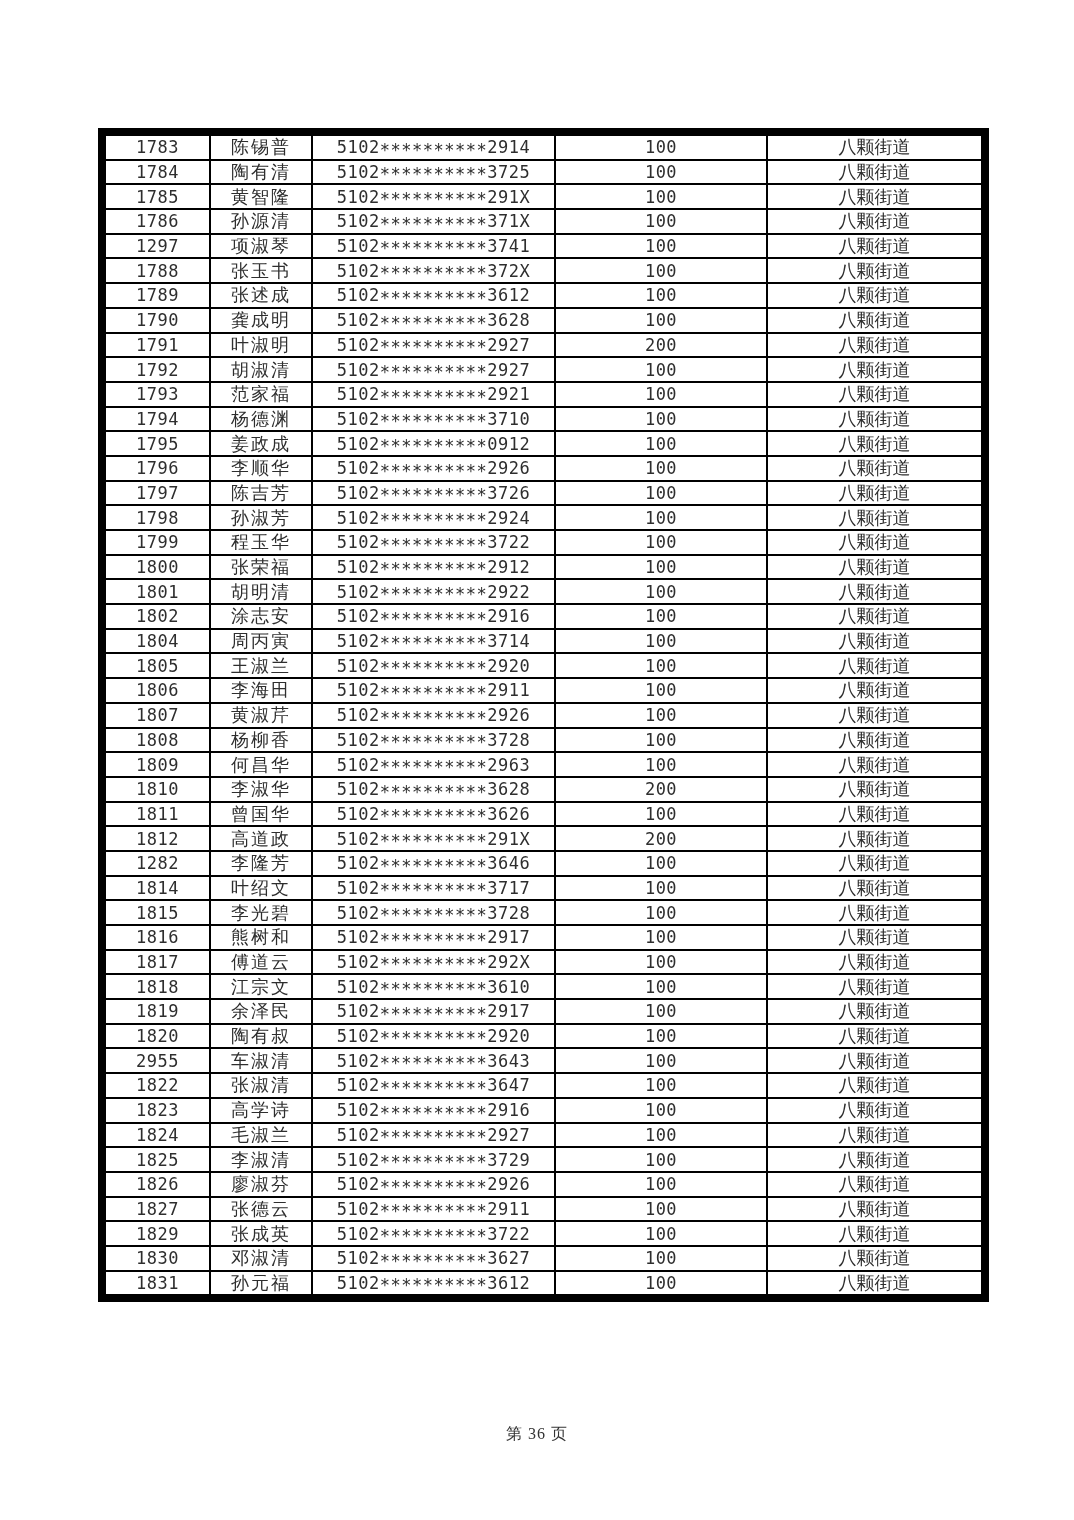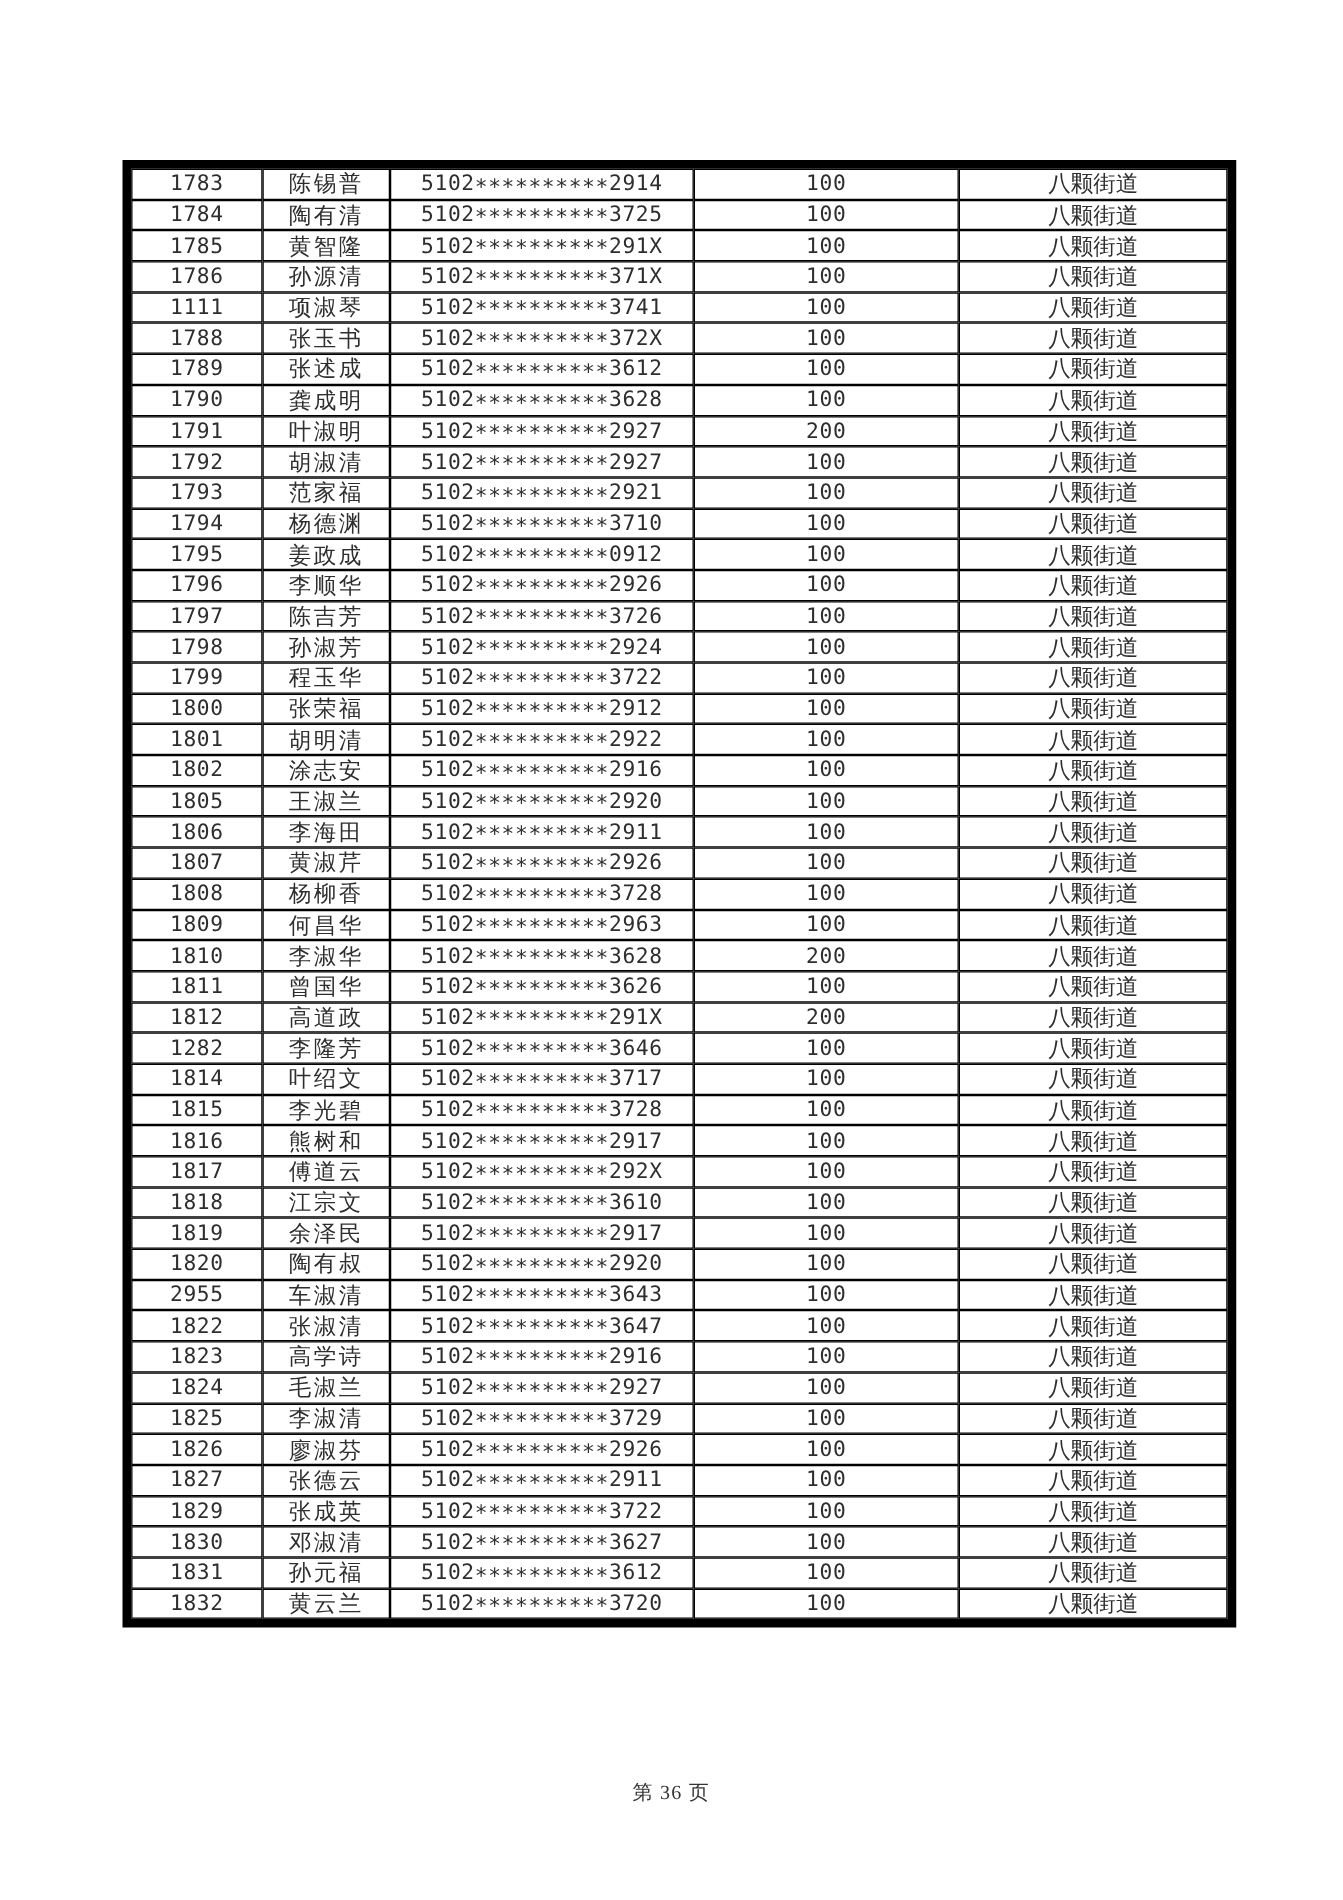--- a/index.html
+++ b/index.html
@@ -98,21 +98,21 @@
           <td data-name="cell-district">八颗街道</td>
         </tr>
         <tr data-name="table-row">
           <td data-name="cell-row-index">1786</td>
           <td data-name="cell-person-name">孙源清</td>
           <td data-name="cell-id-number">5102<span class="stars">**********</span>371X</td>
           <td data-name="cell-amount">100</td>
           <td data-name="cell-district">八颗街道</td>
         </tr>
         <tr data-name="table-row">
-          <td data-name="cell-row-index">1111</td>
+          <td data-name="cell-row-index">1297</td>
           <td data-name="cell-person-name">项淑琴</td>
           <td data-name="cell-id-number">5102<span class="stars">**********</span>3741</td>
           <td data-name="cell-amount">100</td>
           <td data-name="cell-district">八颗街道</td>
         </tr>
         <tr data-name="table-row">
           <td data-name="cell-row-index">1788</td>
           <td data-name="cell-person-name">张玉书</td>
           <td data-name="cell-id-number">5102<span class="stars">**********</span>372X</td>
           <td data-name="cell-amount">100</td>
@@ -210,20 +210,27 @@
           <td data-name="cell-district">八颗街道</td>
         </tr>
         <tr data-name="table-row">
           <td data-name="cell-row-index">1802</td>
           <td data-name="cell-person-name">涂志安</td>
           <td data-name="cell-id-number">5102<span class="stars">**********</span>2916</td>
           <td data-name="cell-amount">100</td>
           <td data-name="cell-district">八颗街道</td>
         </tr>
         <tr data-name="table-row">
+          <td data-name="cell-row-index">1804</td>
+          <td data-name="cell-person-name">周丙寅</td>
+          <td data-name="cell-id-number">5102<span class="stars">**********</span>3714</td>
+          <td data-name="cell-amount">100</td>
+          <td data-name="cell-district">八颗街道</td>
+        </tr>
+        <tr data-name="table-row">
           <td data-name="cell-row-index">1805</td>
           <td data-name="cell-person-name">王淑兰</td>
           <td data-name="cell-id-number">5102<span class="stars">**********</span>2920</td>
           <td data-name="cell-amount">100</td>
           <td data-name="cell-district">八颗街道</td>
         </tr>
         <tr data-name="table-row">
           <td data-name="cell-row-index">1806</td>
           <td data-name="cell-person-name">李海田</td>
           <td data-name="cell-id-number">5102<span class="stars">**********</span>2911</td>
@@ -388,26 +395,19 @@
           <td data-name="cell-row-index">1830</td>
           <td data-name="cell-person-name">邓淑清</td>
           <td data-name="cell-id-number">5102<span class="stars">**********</span>3627</td>
           <td data-name="cell-amount">100</td>
           <td data-name="cell-district">八颗街道</td>
         </tr>
         <tr data-name="table-row">
           <td data-name="cell-row-index">1831</td>
           <td data-name="cell-person-name">孙元福</td>
           <td data-name="cell-id-number">5102<span class="stars">**********</span>3612</td>
-          <td data-name="cell-amount">100</td>
-          <td data-name="cell-district">八颗街道</td>
-        </tr>
-        <tr data-name="table-row">
-          <td data-name="cell-row-index">1832</td>
-          <td data-name="cell-person-name">黄云兰</td>
-          <td data-name="cell-id-number">5102<span class="stars">**********</span>3720</td>
           <td data-name="cell-amount">100</td>
           <td data-name="cell-district">八颗街道</td>
         </tr>
       </tbody>
   </table>
   <div class="footer" data-name="page-number">第 36 页</div>
 </div>
 
 </body></html>

